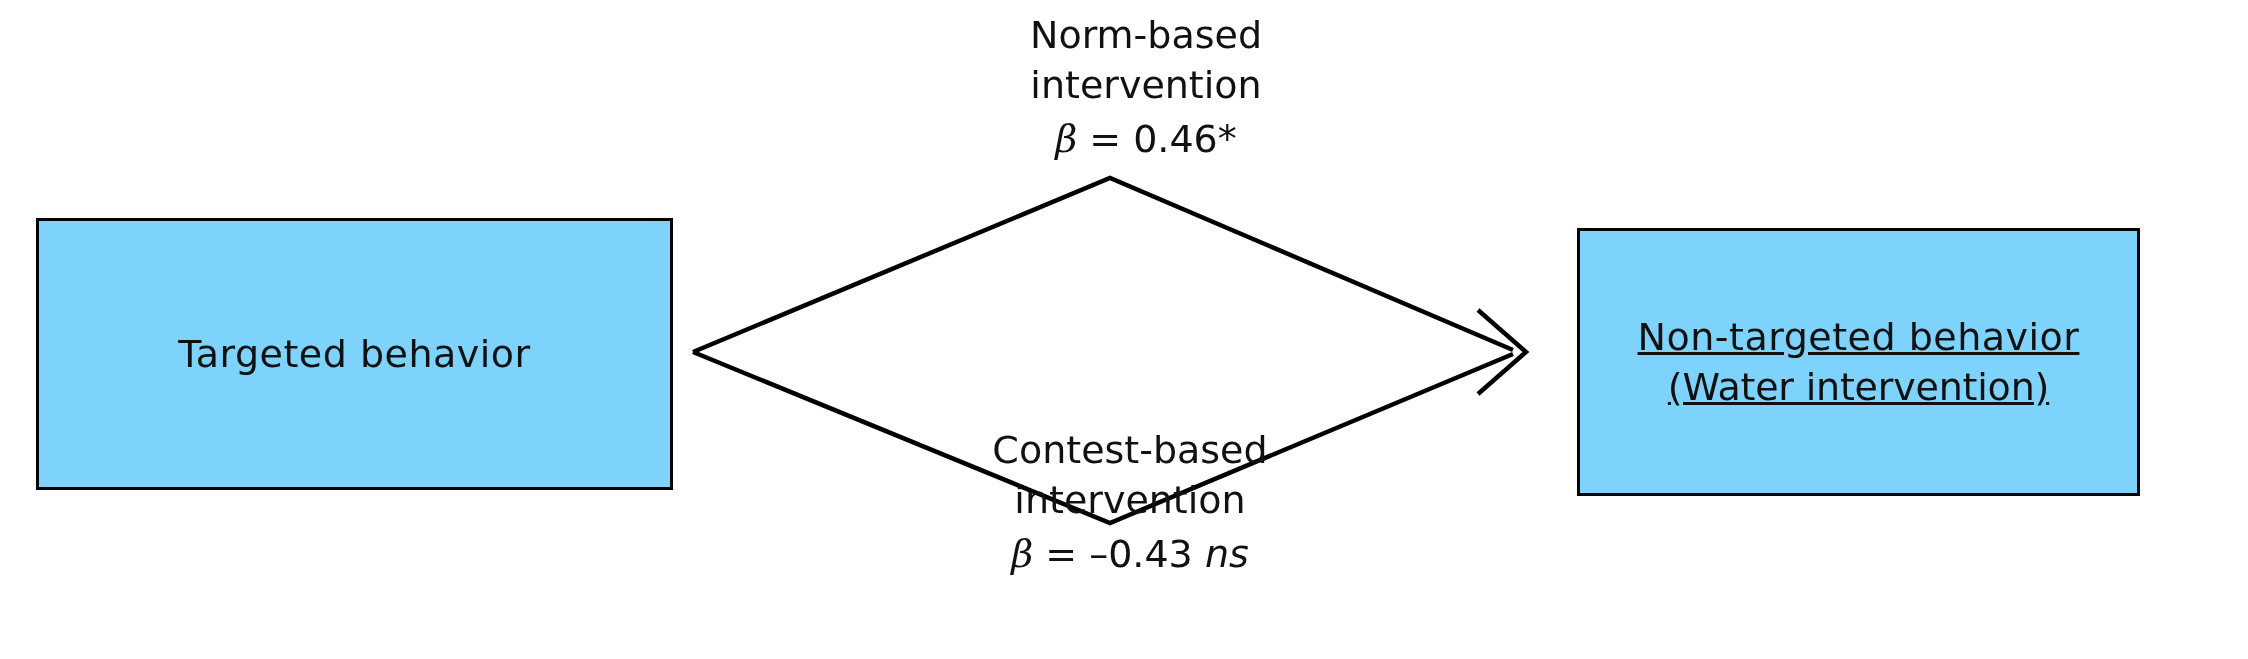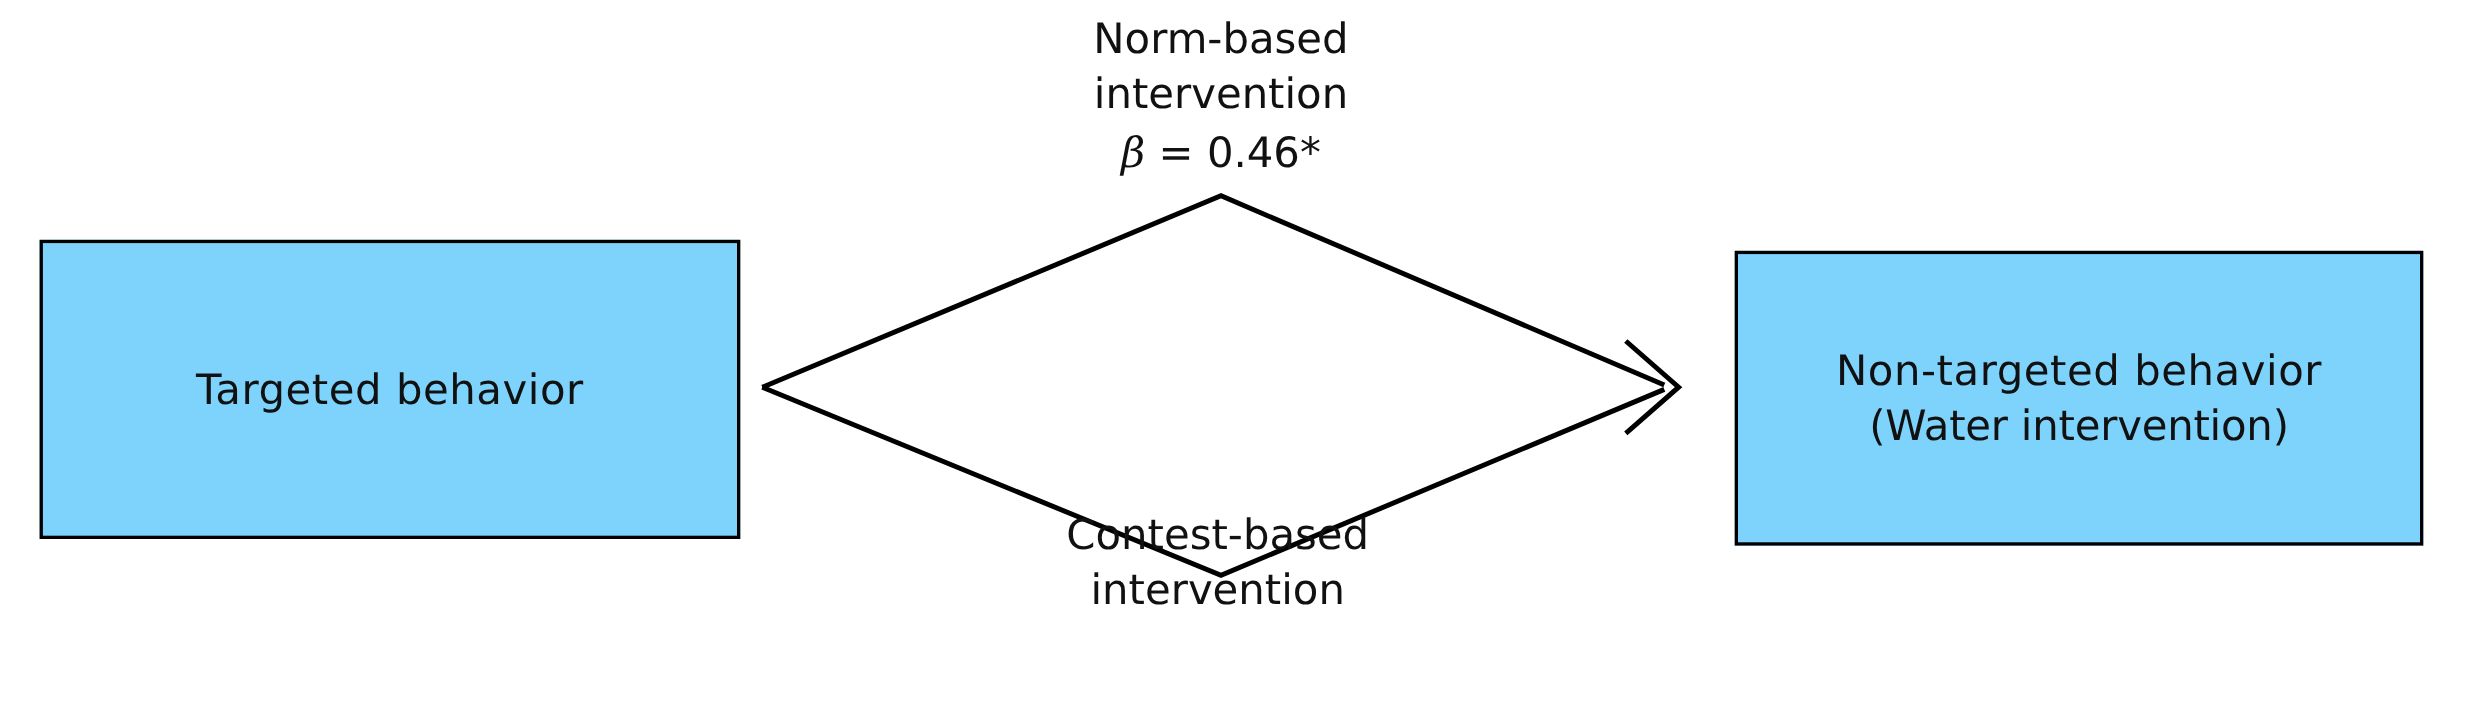--- a/index.html
+++ b/index.html
@@ -32,22 +32,23 @@
   }
   #box-left {
     left: 36px;
     top: 218px;
     width: 637px;
     height: 272px;
   }
   #box-right {
     left: 1577px;
     top: 228px;
-    width: 626px;
+    width: 563px;
     height: 268px;
+    text-decoration: underline;
   }
   .node-line-1 {
     font-size: 38px;
     line-height: 1.32;
     letter-spacing: 0.5px;
     white-space: nowrap;
   }
   .node-line-2 {
     font-size: 38px;
     line-height: 1.32;
@@ -79,30 +80,29 @@
     margin-top: 4px;
   }
   .coef .beta {
     font-style: italic;
     font-family: "DejaVu Serif", "Liberation Serif", serif;
   }
   .coef .ns {
     font-style: italic;
   }
   #label-top {
-    left: 810px;
+    left: 846px;
     top: 10px;
     width: 600px;
     text-align: center;
   }
   #label-bottom {
-    left: 807px;
+    left: 830px;
     top: 425px;
     width: 600px;
-    margin-top: 36px;
   }
 </style>
 </head>
 <body>
 
 <div id="figure">
 
   <div class="node-box" id="box-left">
     <div class="node-line-1">Targeted  behavior</div>
   </div>
@@ -123,15 +123,16 @@
 
   <div class="path-label" id="label-top">
     <div class="lbl-line">Norm-based</div>
     <div class="lbl-line">intervention</div>
     <div class="coef"><span class="beta">β</span><span> = </span><span>0.46</span><span>*</span></div>
   </div>
 
   <div class="path-label" id="label-bottom">
     <div class="lbl-line">Contest-based</div>
     <div class="lbl-line">intervention</div>
+    <div class="coef"><span class="beta">β</span><span> = </span><span>–0.43</span><span>&nbsp;</span><span class="ns">ns</span></div>
   </div>
 
 </div>
 
 </body></html>

